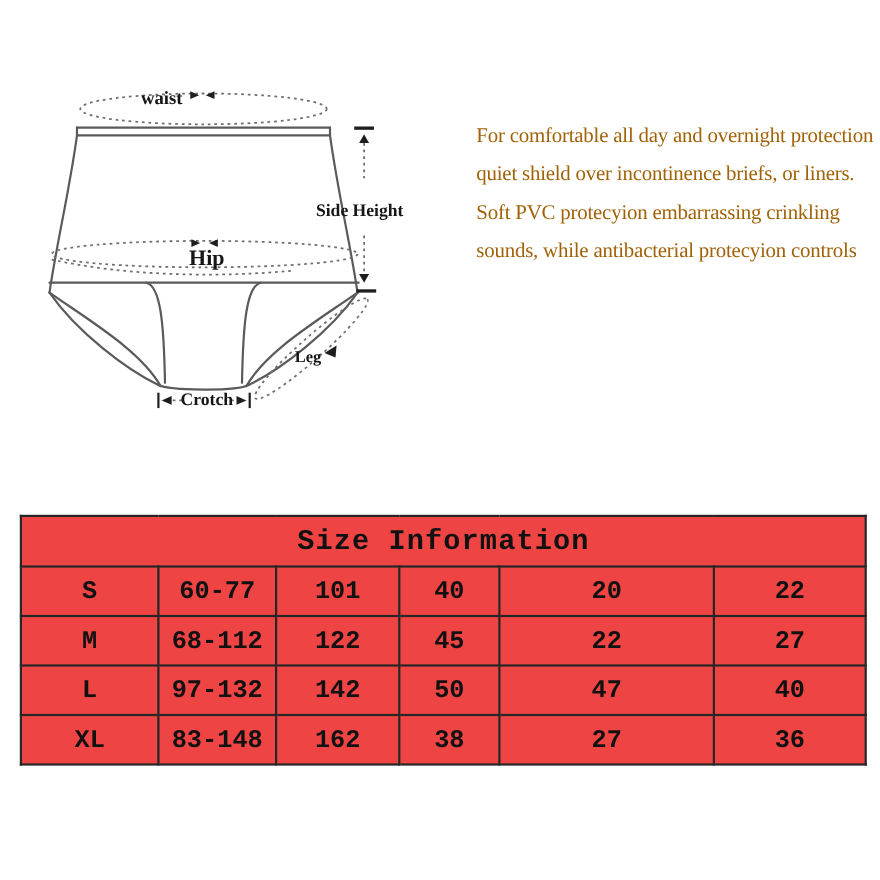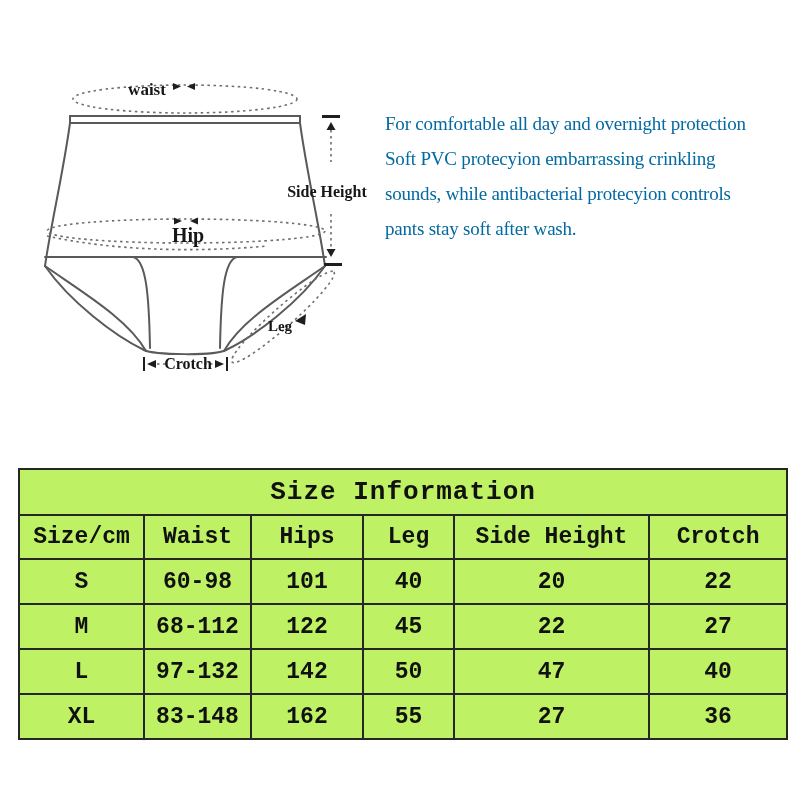--- a/index.html
+++ b/index.html
@@ -23,32 +23,32 @@
   .lbl-waist      { left:117px; top:45px;  font-size:17px; }
   .lbl-hip        { left:158px; top:191px; font-size:20px; }
   .lbl-sideheight { left:297px; top:148px; font-size:16px; }
   .lbl-leg        { left:250px; top:282px; font-size:15px; }
   .lbl-crotch     { left:158px; top:320px; font-size:16px; }
 
   
   .description { position:absolute; left:385px; top:90px; width:415px; }
   .description p {
     font-size:19px; line-height:35px; letter-spacing:-0.2px;
-    color:#0369a1; white-space:nowrap;
+    color:#a16207; white-space:nowrap;margin-left:48px;
   }
 
   
   .size-table {
     position:absolute; left:18px; top:452px; width:768px;
     border-collapse:collapse; table-layout:fixed;
     font-family:"Liberation Mono", monospace; font-weight:bold; color:#111;
   }
   .size-table td, .size-table th {
     border:2px solid #262626; text-align:center; vertical-align:middle; padding:0;
-    background:#bef264;
+    background:#ef4444;
   }
   .size-table .title-cell { height:46px; font-size:26px; letter-spacing:1px; }
   .size-table th { height:44px; font-size:23px; font-weight:bold; }
   .size-table td.data-cell { height:45px; font-size:23px; }
 </style>
 </head>
 <body>
 
 <div class="canvas">
 
@@ -101,49 +101,41 @@
     </svg>
     <span class="dlabel lbl-waist">waist</span>
     <span class="dlabel lbl-hip">Hip</span>
     <span class="dlabel lbl-sideheight">Side Height</span>
     <span class="dlabel lbl-leg">Leg</span>
     <span class="dlabel lbl-crotch">Crotch</span>
   </div>
 
   <div class="description">
     <p>For comfortable all day and overnight protection</p>
+    <p>quiet shield over incontinence briefs, or liners.</p>
     <p>Soft PVC protecyion embarrassing crinkling</p>
     <p>sounds, while antibacterial protecyion controls</p>
-    <p>pants stay soft after wash.</p>
   </div>
 
   <table class="size-table">
     <colgroup>
       <col style="width:125px">
         <col style="width:107px">
         <col style="width:112px">
       <col style="width:91px">
         <col style="width:195px">
         <col style="width:138px">
     </colgroup>
     <tbody>
       <tr>
         <td class="title-cell" colspan="6">Size Information</td>
       </tr>
       <tr>
-        <th>Size/cm</th>
-        <th>Waist</th>
-        <th>Hips</th>
-        <th>Leg</th>
-        <th>Side Height</th>
-        <th>Crotch</th>
-      </tr>
-      <tr>
         <td class="data-cell">S</td>
-        <td class="data-cell">60-98</td>
+        <td class="data-cell">60-77</td>
         <td class="data-cell">101</td>
         <td class="data-cell">40</td>
         <td class="data-cell">20</td>
         <td class="data-cell">22</td>
       </tr>
       <tr>
         <td class="data-cell">M</td>
         <td class="data-cell">68-112</td>
         <td class="data-cell">122</td>
         <td class="data-cell">45</td>
@@ -155,20 +147,20 @@
         <td class="data-cell">97-132</td>
         <td class="data-cell">142</td>
         <td class="data-cell">50</td>
         <td class="data-cell">47</td>
         <td class="data-cell">40</td>
       </tr>
       <tr>
         <td class="data-cell">XL</td>
         <td class="data-cell">83-148</td>
         <td class="data-cell">162</td>
-        <td class="data-cell">55</td>
+        <td class="data-cell">38</td>
         <td class="data-cell">27</td>
         <td class="data-cell">36</td>
       </tr>
     </tbody>
   </table>
 
 </div>
 
 </body></html>

